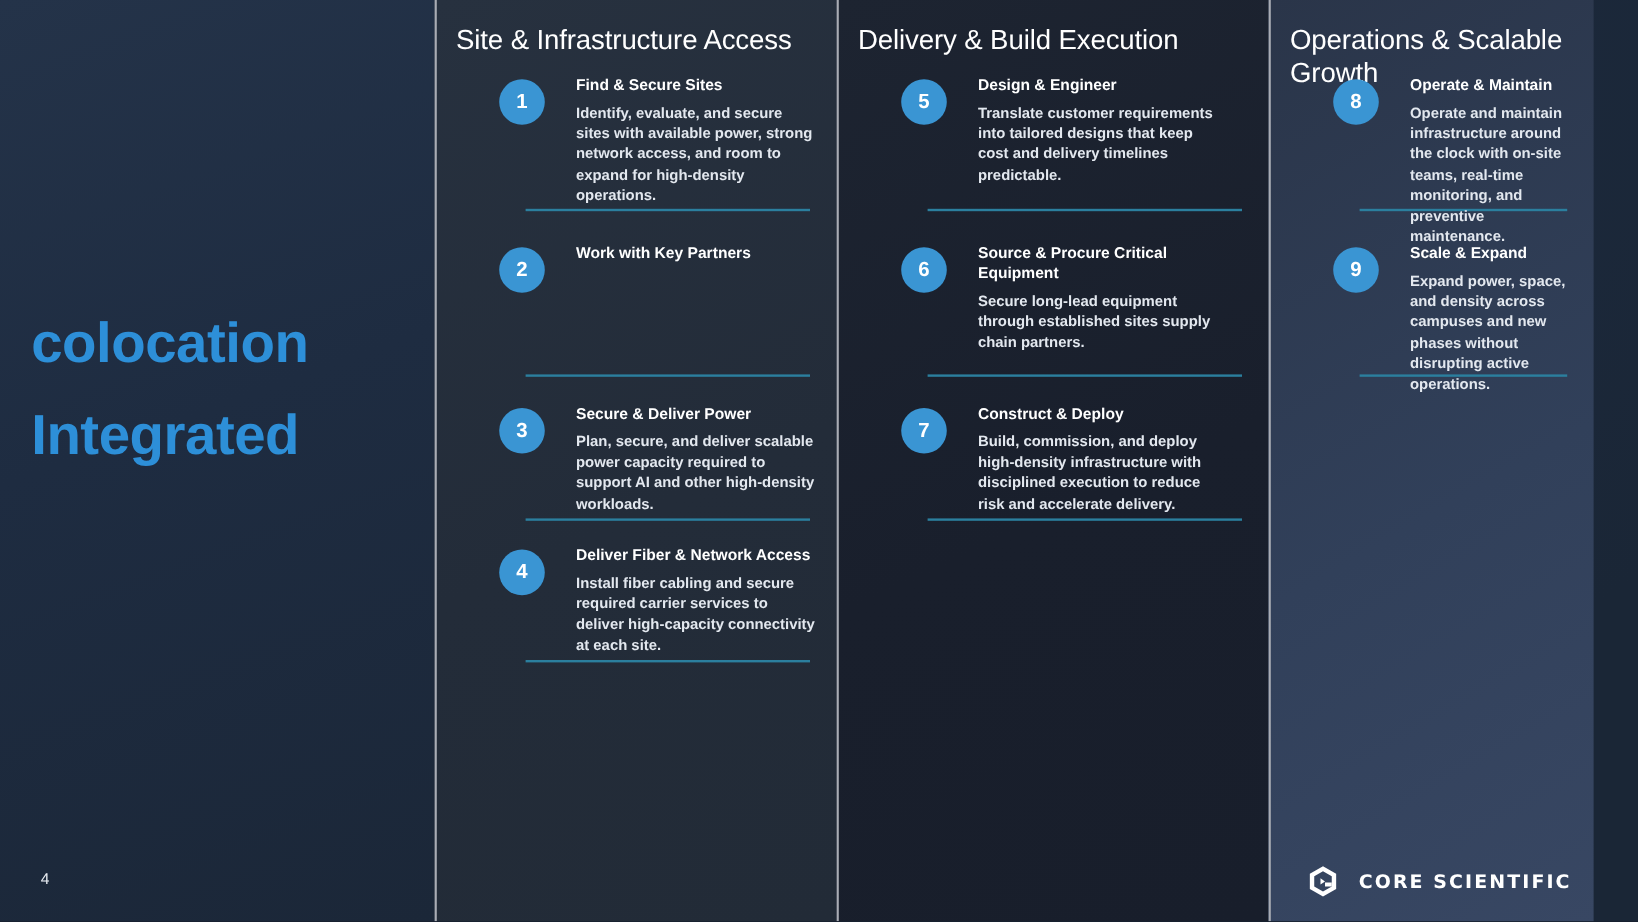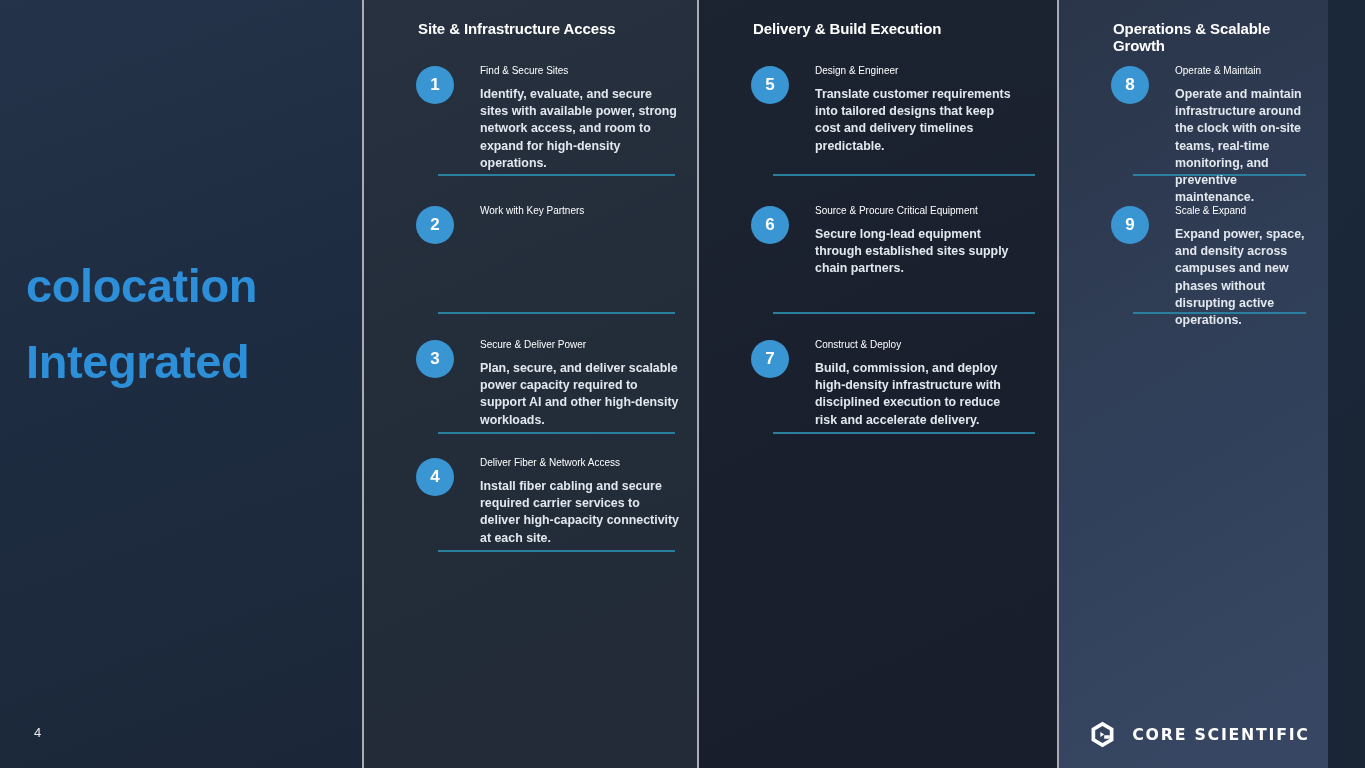--- a/index.html
+++ b/index.html
@@ -75,25 +75,24 @@
     background: #a9acb4;
     z-index: 5;
   }
   .sep-left  { left: 0px; }
 
   .col-head {
     position: absolute;
     top: 20px;
     left: 18px;
     right: 10px;
-    font-size: 15px;
-    font-weight: bold;
+    font-size: 23px;
+    font-weight: normal;
     letter-spacing: -0.1px;
     color: #ffffff;
-    margin-left: 38px;
   }
 
   .steps {
     position: absolute;
     top: 62px;
     left: 0;
     right: 0;
   }
   .step {
     position: relative;
@@ -117,22 +116,22 @@
     display: flex;
     align-items: center;
     justify-content: center;
     margin-top: 4px;
   }
   .step-text {
     margin-left: 26px;
     max-width: 200px;
   }
   .step-title {
-    font-size: 10px;
-    font-weight: normal;
+    font-size: 13px;
+    font-weight: bold;
     color: #ffffff;
     line-height: 17px;
     margin-bottom: 7px;
   }
   .step-desc {
     font-size: 12.4px;
     line-height: 17.2px;
     color: #e3e8ef;
     font-weight: bold;
   }

